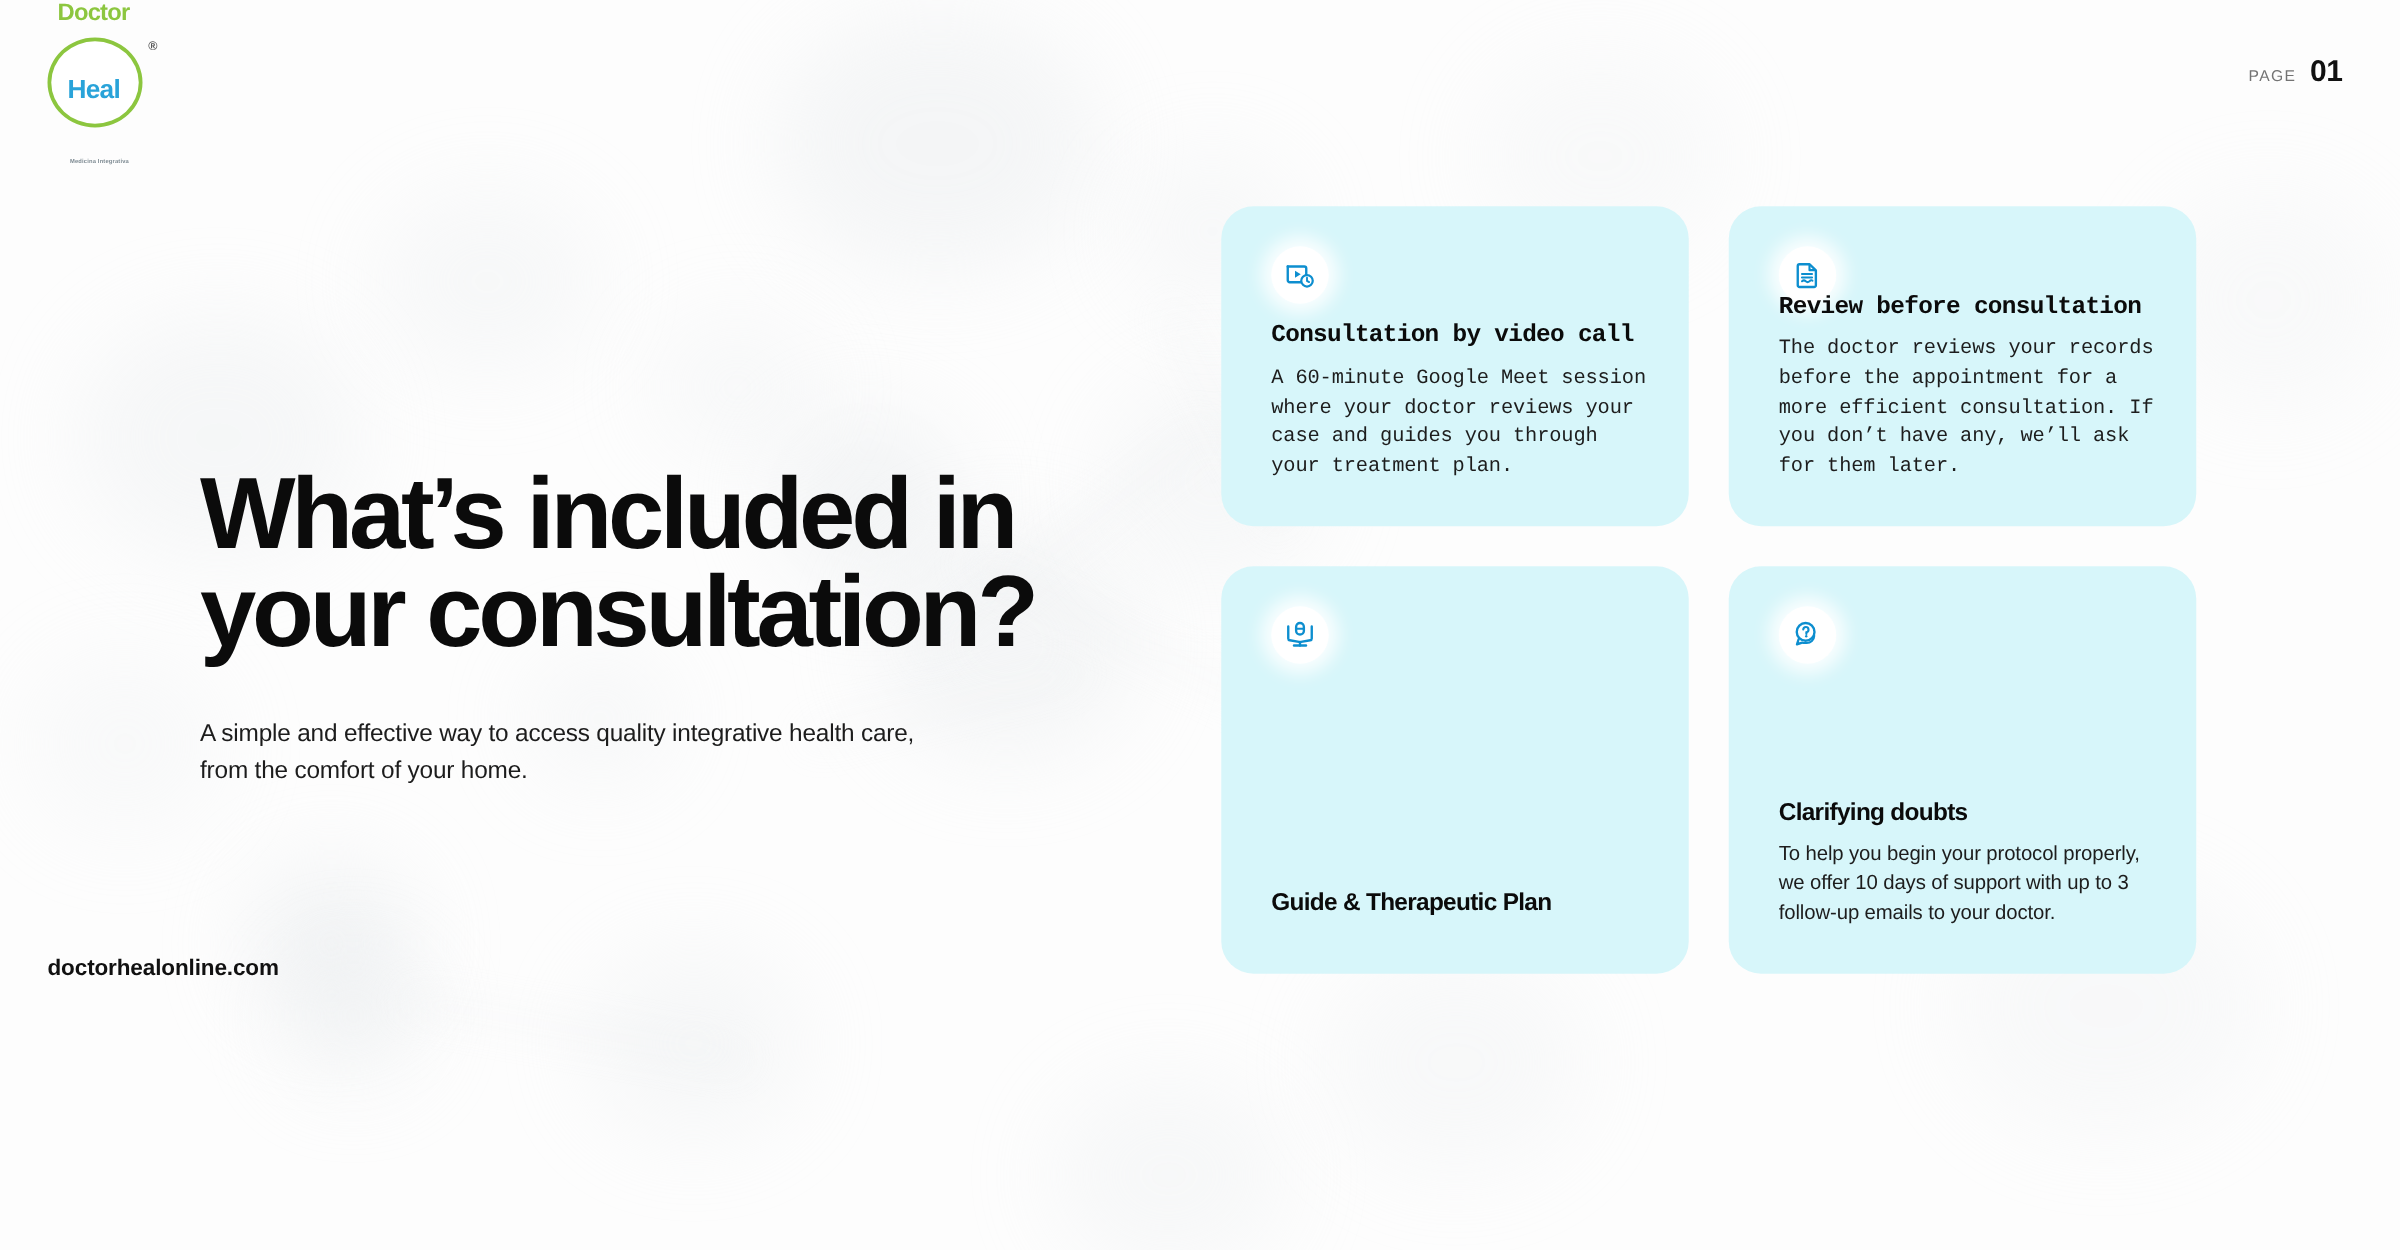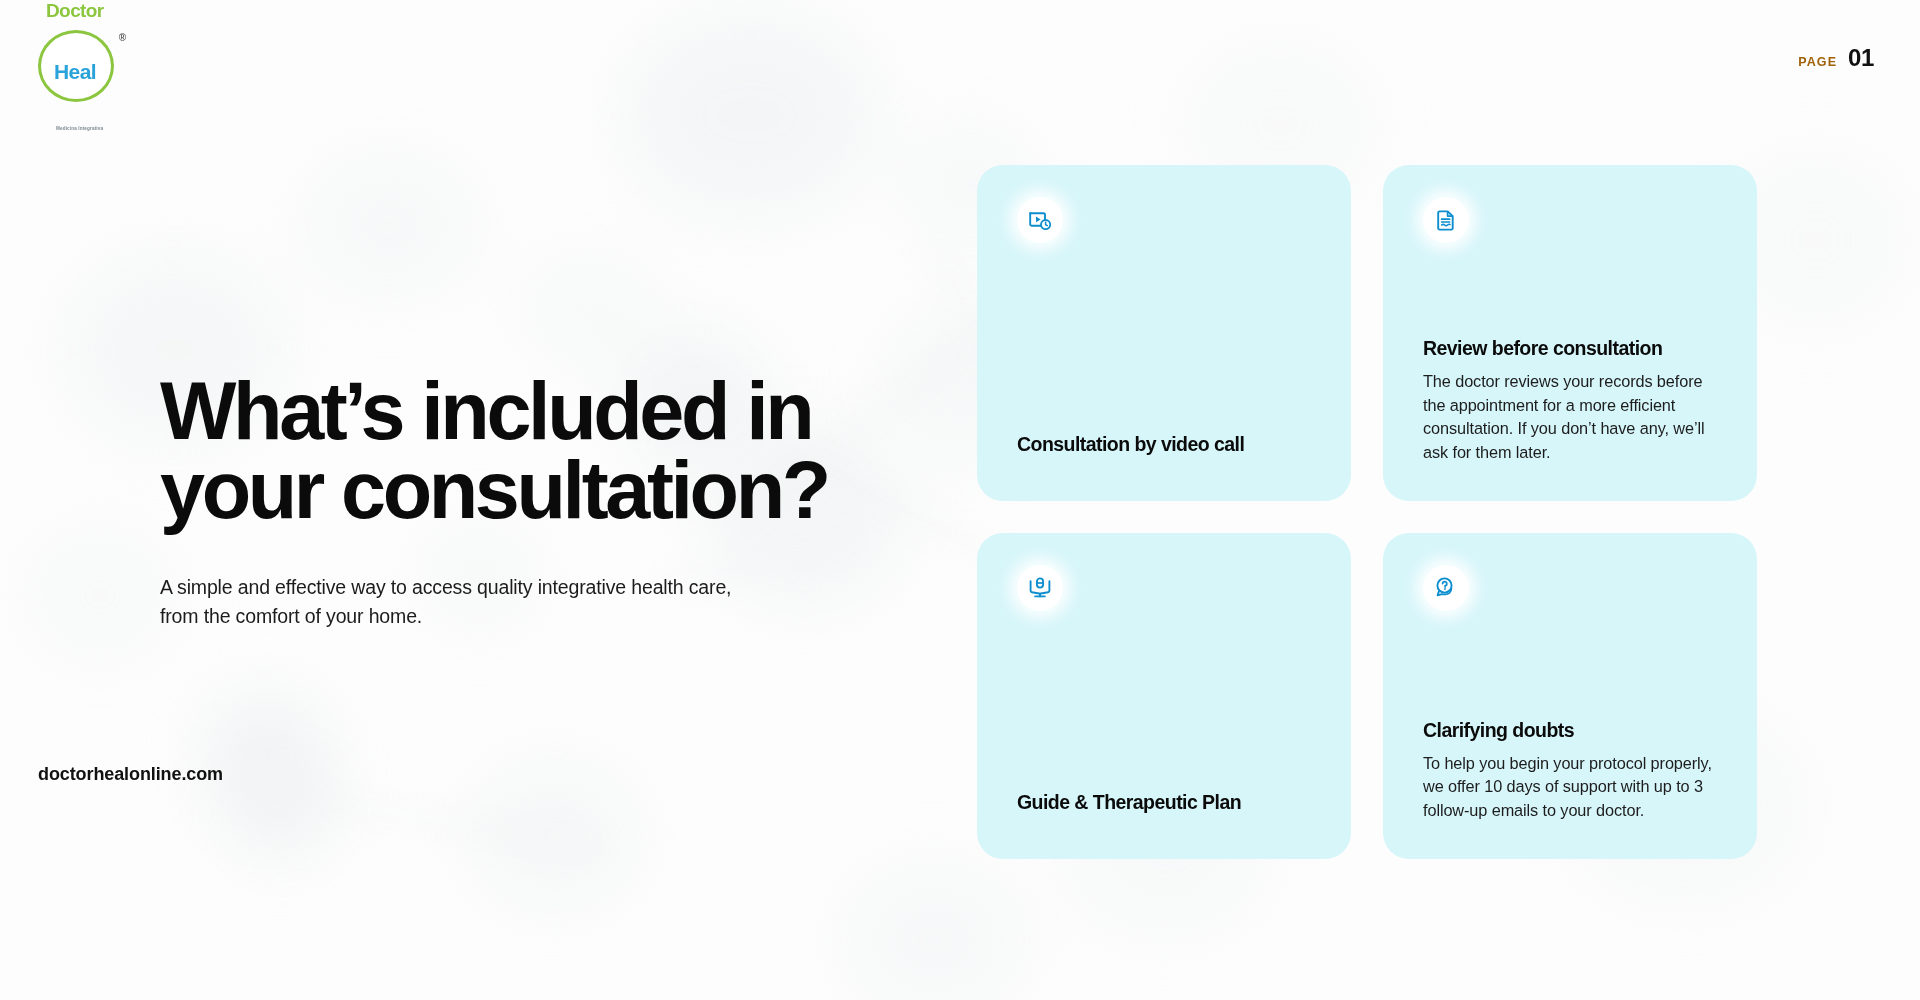--- a/index.html
+++ b/index.html
@@ -91,22 +91,22 @@
   .logo-reg {
     position:absolute; right:4px; top:6px;
     font-size:10px; color:#555; font-weight:600;
   }
 
   .page-indicator {
     position:absolute; right:46px; top:44px;
     display:flex; align-items:baseline; gap:11px;
   }
   .page-label {
-    font-size:12.5px; font-weight:700; letter-spacing:1.1px;
-    color:#a16207;
+    font-size:12.5px; font-weight:400; letter-spacing:1.1px;
+    color:#737373;
   }
   .page-number {
     font-size:24px; font-weight:700; letter-spacing:-.4px;
     color:#111;
   }
 
   
   .left-col { position:absolute; left:160px; top:372px; width:740px; }
   .headline {
     font-size:81px; font-weight:700;
@@ -138,21 +138,21 @@
     grid-auto-rows:auto;
     column-gap:32px;
     row-gap:32px;
   }
   .card {
     background:#d7f6fa;
     border-radius:26px;
     padding:32px 40px 36px 40px;
     position:relative;
   }
-  .card.row1 { height:336px; }
+  .card.row1 { height:256px;font-family:Liberation Mono, monospace; }
   .card.row2 { height:326px; }
 
   .icon-badge {
     width:46px; height:46px;
     border-radius:50%;
     background:#ffffff;
     display:flex; align-items:center; justify-content:center;
     box-shadow:0 0 14px 8px rgba(255,255,255,.85);
   }
   .icon-badge svg { display:block; }
@@ -235,20 +235,21 @@
         <svg width="26" height="26" viewBox="0 0 26 26" fill="none">
           <path d="M3.2 6.2h13.2a1.6 1.6 0 0 1 1.6 1.6v5.6" stroke="#0d8ecf" stroke-width="1.9" stroke-linecap="round"></path>
           <path d="M18 15.6v1.6a1.6 1.6 0 0 1-1.6 1.6H4.8a1.6 1.6 0 0 1-1.6-1.6V6.2" stroke="#0d8ecf" stroke-width="1.9" stroke-linecap="round"></path>
           <path d="M9 9.6l4.6 2.8L9 15.2z" fill="#0d8ecf"></path>
           <circle cx="18.6" cy="17.6" r="4.6" fill="#ffffff" stroke="#0d8ecf" stroke-width="1.8"></circle>
           <path d="M18.6 15.2v2.5l1.7 1" stroke="#0d8ecf" stroke-width="1.5" stroke-linecap="round"></path>
         </svg>
       </div>
       <div class="card-body">
         <div class="card-title">Consultation by video call</div>
+        <div class="card-text">A 60-minute Google Meet session where your doctor reviews your case and guides you through your treatment plan.</div>
       </div>
     </div>
 
     <div class="card row1">
       <div class="icon-badge">
         <svg width="26" height="26" viewBox="0 0 26 26" fill="none">
           <path d="M6.6 4.4h8.1l5 4.9v11.9a1.4 1.4 0 0 1-1.4 1.4H6.6a1.4 1.4 0 0 1-1.4-1.4V5.8a1.4 1.4 0 0 1 1.4-1.4z" stroke="#0d8ecf" stroke-width="1.9" stroke-linejoin="round"></path>
           <path d="M14.6 4.5v4.6h4.9" stroke="#0d8ecf" stroke-width="1.7" stroke-linejoin="round"></path>
           <path d="M8.6 12.2h8M8.6 15h8" stroke="#0d8ecf" stroke-width="1.7" stroke-linecap="round"></path>
           <path d="M8.6 18c1-.9 2-.9 3 0s2 .9 3 0 2-.9 2.4-.4" stroke="#0d8ecf" stroke-width="1.6" stroke-linecap="round"></path>

